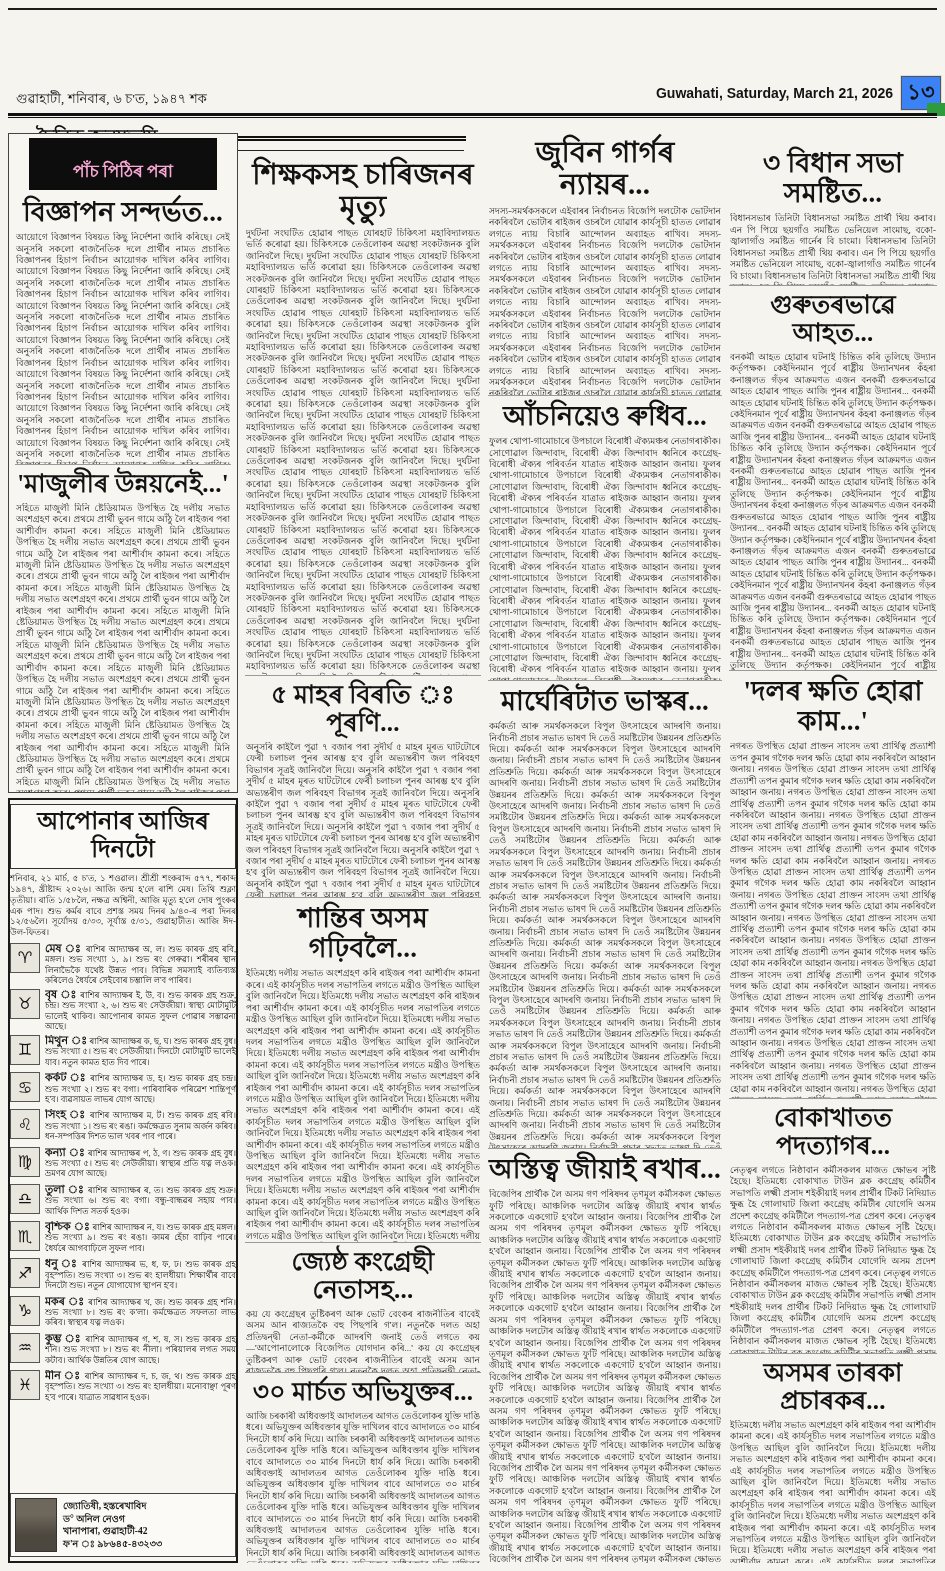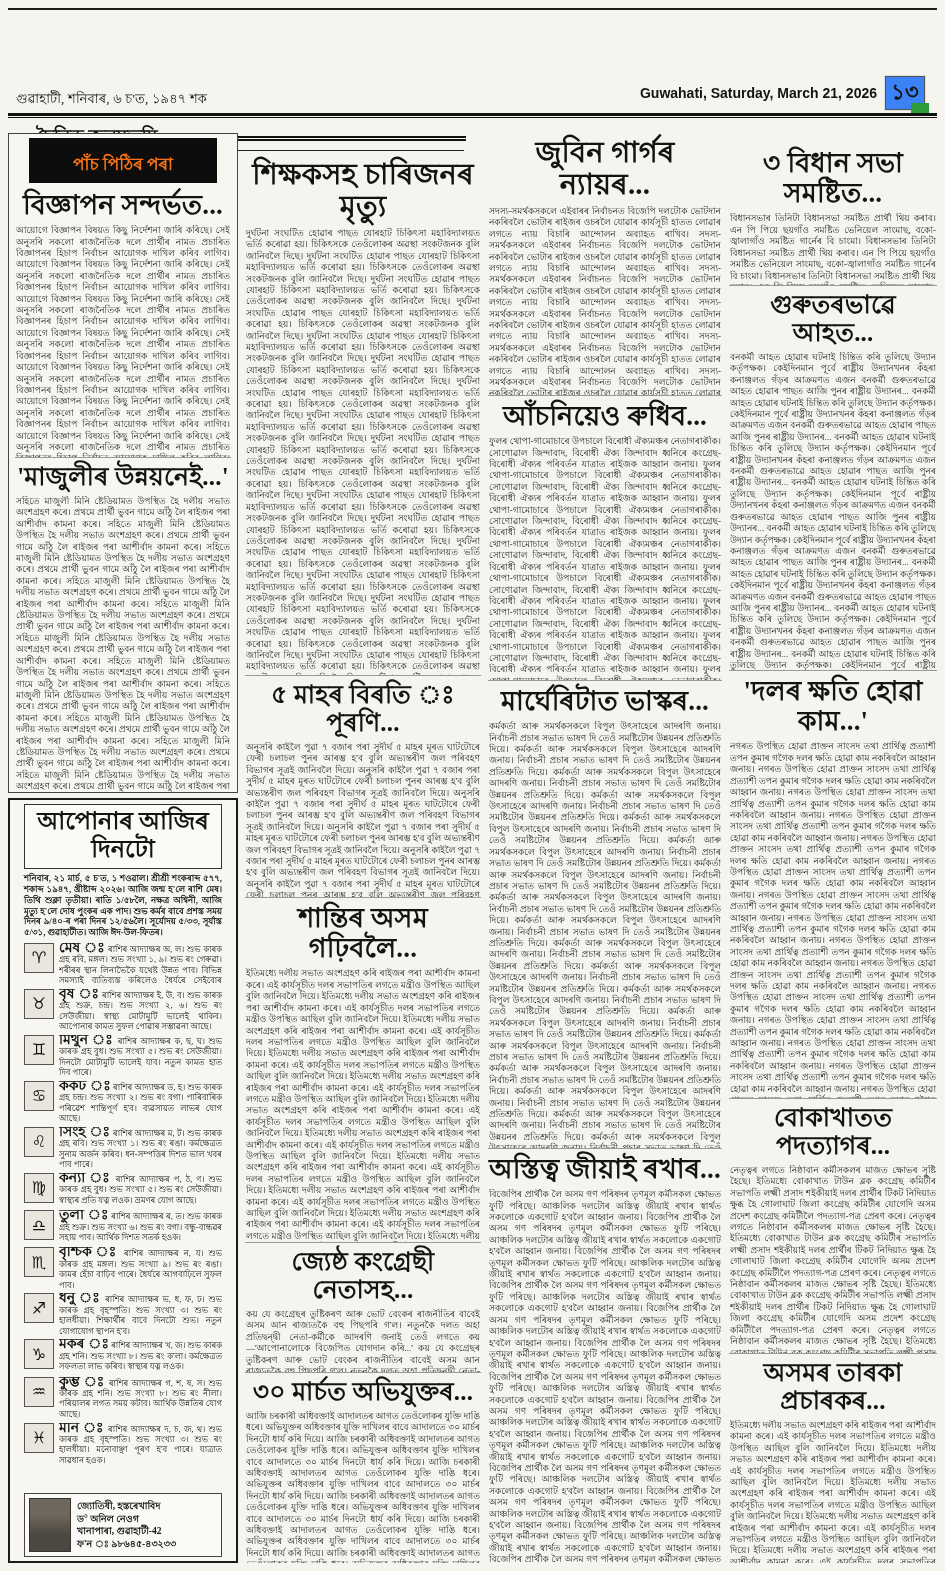--- a/index.html
+++ b/index.html
@@ -4,21 +4,21 @@
 <style>
   * { margin:0; padding:0; box-sizing:border-box; }
   html,body { background:#d8d5cf; }
   .page {
     position:relative; width:945px; height:1571px; margin:0 auto;
     background:#f6f4ef; color:#131313; overflow:hidden;
     font-family:"Liberation Serif","DejaVu Serif",serif;
   }
   .top-rule { position:absolute; top:8px; left:8px; right:8px; height:2px; background:#1c1c1c; }
   .date-row {
-    position:absolute; top:76px; left:16px; right:20px; display:flex;
+    position:absolute; top:76px; left:16px; right:4px; display:flex;
     align-items:flex-end; justify-content:space-between;
   }
   .date-as { font-size:13px; letter-spacing:.2px; }
   .date-right { display:flex; align-items:center; gap:8px; }
   .date-en { font-family:"Liberation Sans","DejaVu Sans",sans-serif; font-weight:700; font-size:14px; }
   .pagebox {
     position:relative; width:40px; height:34px; background:#3b82f6; border:1px solid #555;
     display:flex; align-items:center; justify-content:center;
     font-size:21px; font-weight:700; box-shadow:0 0 0 1px #ddd;
   }
@@ -43,55 +43,55 @@
     display:flex; gap:7px;
   }
   .col { display:flex; flex-direction:column; min-width:0; }
   .col-1 { flex:0 0 230px; }
   .col-2 { flex:0 0 236px; padding-top:22px; }
   .col-3 { flex:0 0 234px; }
   .col-4 { flex:1;margin-top:12px; }
 
   .pp-box { border:1px solid #444; padding:4px 6px 2px; background:#f8f6f1; height:660px; overflow:hidden; }
   .banner {
-    background:#0d0d0d; color:#f97316; text-align:center; font-weight:700;
-    font-size:17px; padding:13px 0 4px; margin:0 14px 4px;
+    background:#0d0d0d; color:#f9a8d4; text-align:center; font-weight:700;
+    font-size:17px; padding:20px 0 4px; margin:0 14px 4px;
   }
   .article { overflow:hidden; padding:1px 1px 3px; }
   .article + .article { border-top:1px solid #9a9a9a; padding-top:3px; }
   .headline {
     font-weight:700; text-align:center; line-height:1.12; margin:2px 0 5px;
     letter-spacing:.2px;
   }
   .h-xl { font-size:29px; }
   .h-lg { font-size:27px; }
   .h-md { font-size:25px; }
   .body-text {
     font-size:9px; line-height:11.4px; text-align:justify; color:#1b1b1b;
     overflow:hidden; height:100%;
   }
 
   .horo-box {
     margin-top:5px; border:2px solid #1a1a1a; background:#f8f6f1;
-    flex:1; display:flex; flex-direction:column; overflow:hidden; padding:4px 14px;justify-content:flex-end;
+    flex:1; display:flex; flex-direction:column; overflow:hidden; padding:4px 0;justify-content:flex-end;
   }
   .horo-title {
     text-align:center; font-weight:700; font-size:24px; line-height:1.15;
     border:1px solid #333; padding:3px 2px 5px; margin-bottom:4px; background:#fbfaf6;
   }
-  .horo-intro { font-size:8.6px; line-height:10.8px; text-align:justify; margin-bottom:5px;font-weight:bold; }
+  .horo-intro { font-size:8.6px; line-height:10.8px; text-align:justify; margin-bottom:5px; }
   .signs { flex:1; overflow:hidden; }
   .sign-item { display:flex; gap:5px; margin-bottom:4px; }
   .sign-icon {
     flex:0 0 30px; height:30px; border:1px solid #555; background:#e9e6de;
     display:flex; align-items:center; justify-content:center; font-size:16px;
     font-family:"DejaVu Sans",sans-serif;
   }
   .sign-text { font-size:8.4px; line-height:10.4px; text-align:justify; overflow:hidden; max-height:42px; }
-  .sign-text b { font-size:14px; }
+  .sign-text b { font-size:11px; }
   .astro-box {
     border:1px solid #444; margin-top:3px; padding:4px; display:flex; gap:6px; align-items:center;
     background:#fbfaf6; flex:0 0 auto;
   }
   .astro-photo { width:42px; height:54px; background:#5a564e; border:1px solid #333;
     background-image:linear-gradient(#6d675c 30%, #4c473f 70%); }
   .astro-lines { font-size:9.5px; line-height:12.5px; font-weight:700; }
 </style>
 </head>
 <body>

